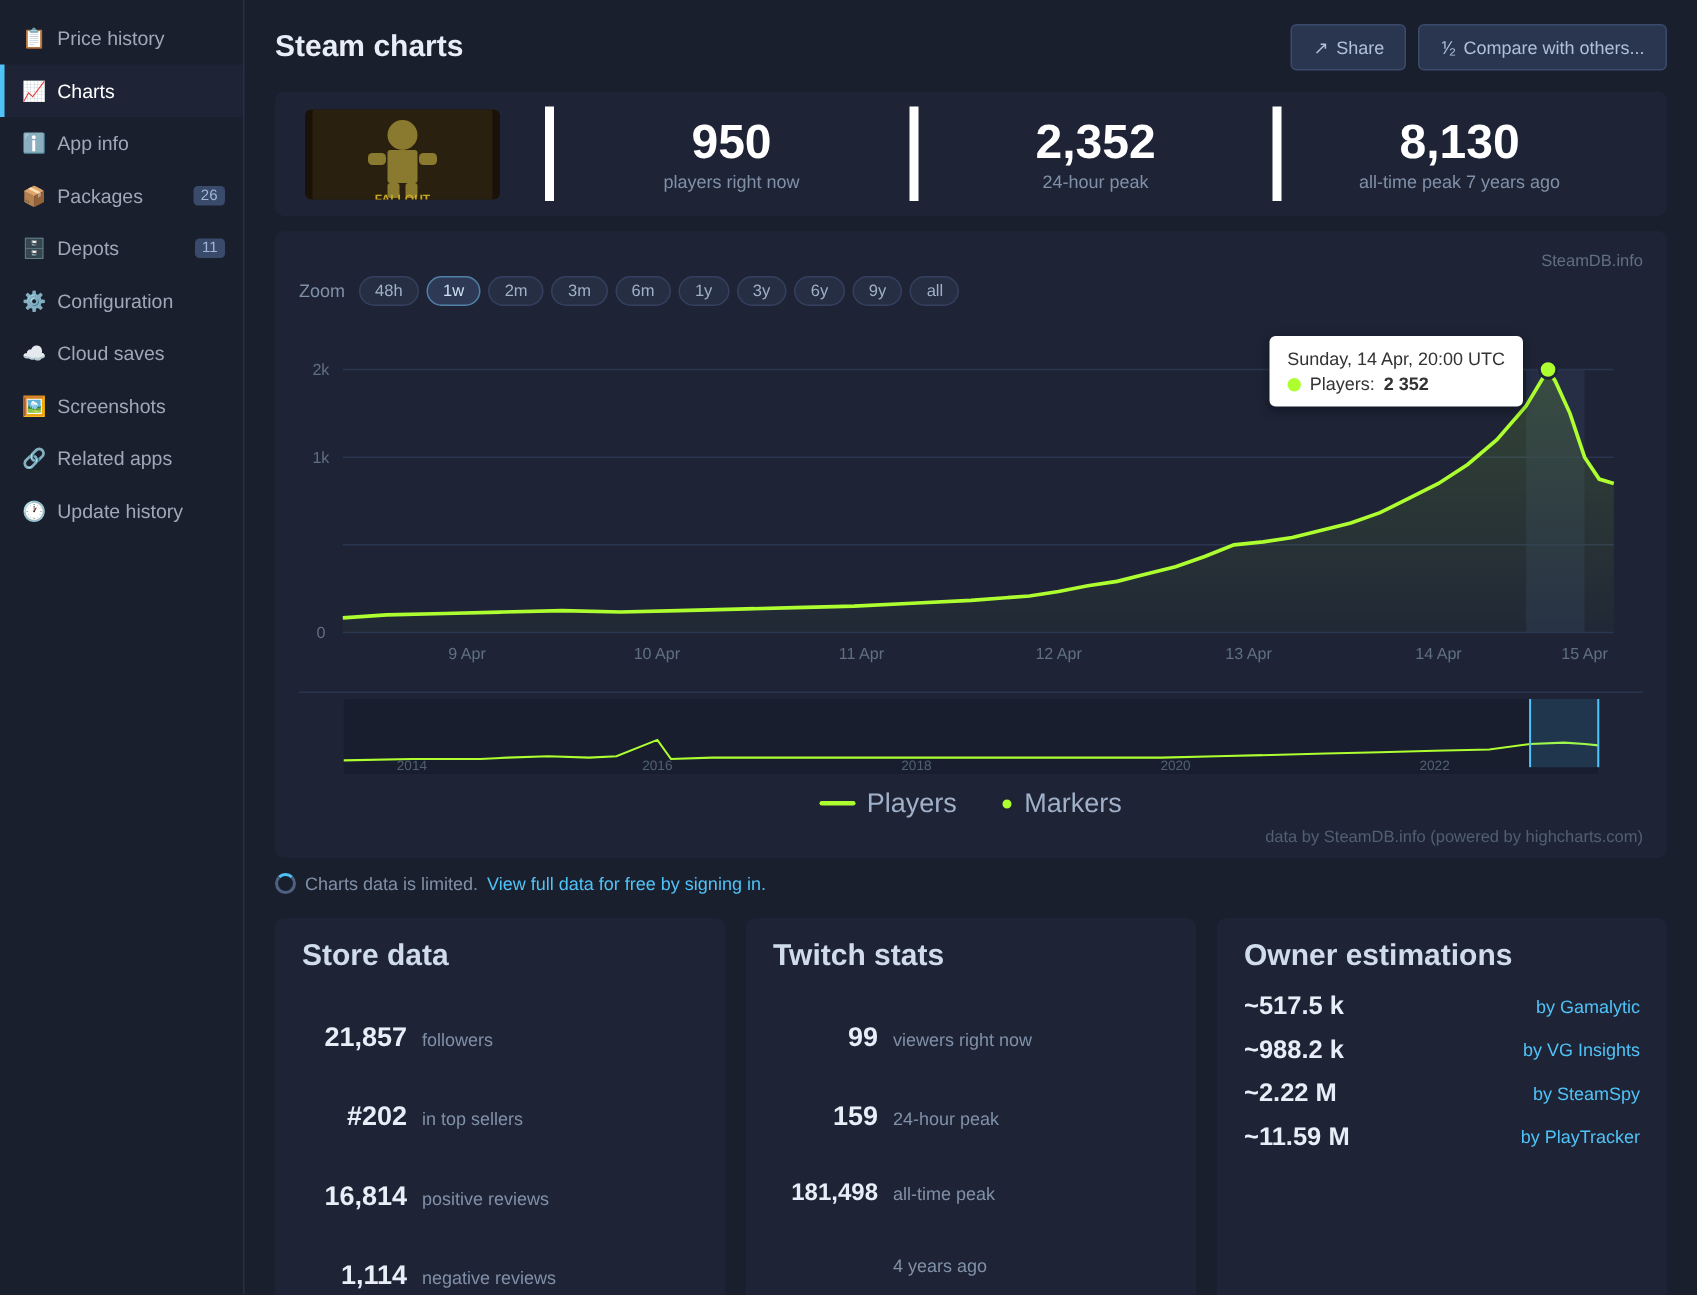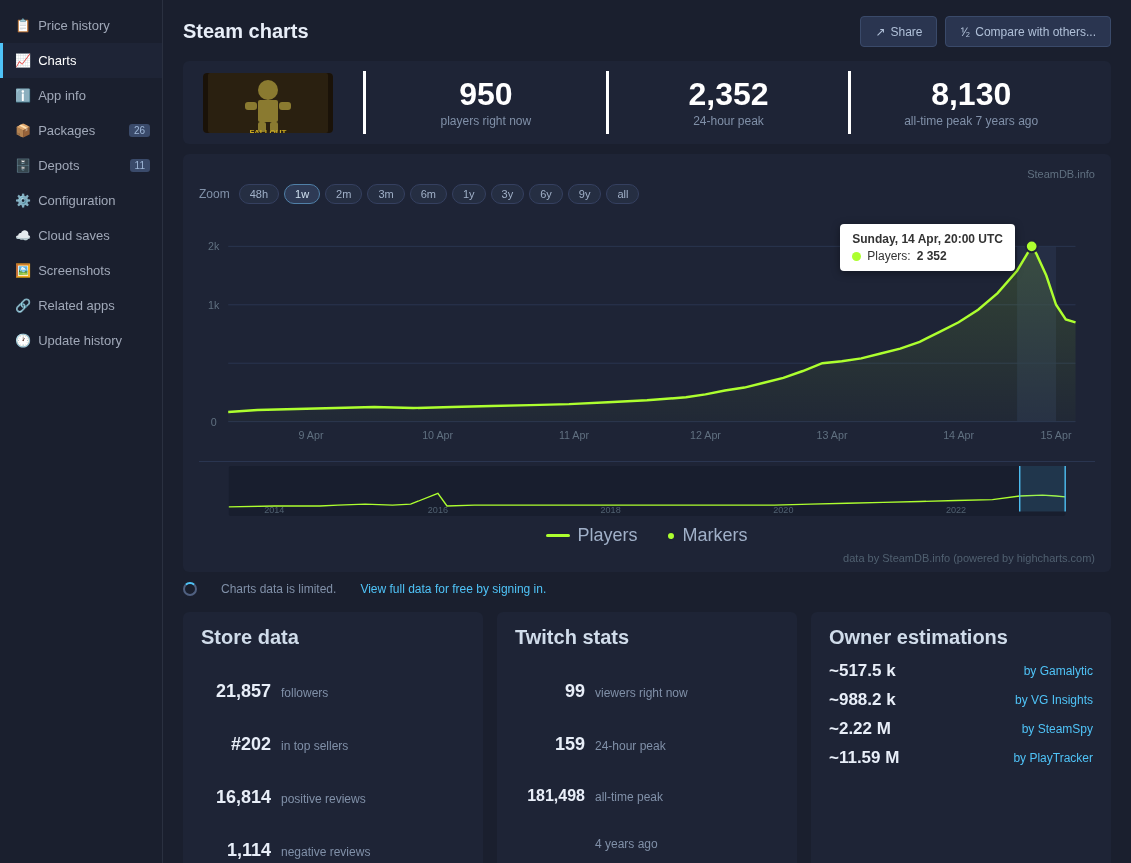--- a/index.html
+++ b/index.html
@@ -100,21 +100,21 @@
       flex-shrink: 0;
       display: flex;
       align-items: center;
       justify-content: center;
       font-size: 11px;
       color: #607080;
     }
     .stat-block {
       flex: 1;
       text-align: center;
-      border-left: 3px solid #ffffff;
+      border-left: 6px solid #ffffff;
       padding: 6px 20px;
     }
     .stat-block:first-of-type { border-left: none; }
     .stat-num {
       font-size: 32px;
       font-weight: 700;
       color: #ffffff;
       line-height: 1.1;
     }
     .stat-label {
@@ -167,21 +167,21 @@
       right: 80px;
       background: #fff;
       color: #333;
       border-radius: 4px;
       padding: 8px 12px;
       font-size: 12px;
       box-shadow: 0 2px 8px rgba(0,0,0,0.4);
       pointer-events: none;
       white-space: nowrap;
     }
-    .tooltip-date { font-weight: 700; margin-bottom: 3px; }
+    .tooltip-date { font-weight: 400; margin-bottom: 3px; }
     .tooltip-val { display: flex; align-items: center; gap: 6px; }
     .tooltip-dot { width: 9px; height: 9px; background: #adff2f; border-radius: 50%; }
 
     .chart-legend {
       display: flex;
       justify-content: center;
       gap: 28px;
       margin-top: 6px;
       font-size: 18px;
       color: #a0b0c8;
@@ -197,21 +197,21 @@
       margin-top: 6px;
     }
 
     
     .data-limited {
       font-size: 12px;
       color: #8090a8;
       margin: 10px 0 16px;
       display: flex;
       align-items: center;
-      gap: 24px;
+      gap: 6px;
     }
     .data-limited a { color: #4fc3f7; text-decoration: none; }
     .spinner-icon { width: 14px; height: 14px; border: 2px solid #506080; border-top-color: #4fc3f7; border-radius: 50%; }
 
     
     .bottom-grid {
       display: grid;
       grid-template-columns: 1fr 1fr 1fr;
       gap: 14px;
     }

